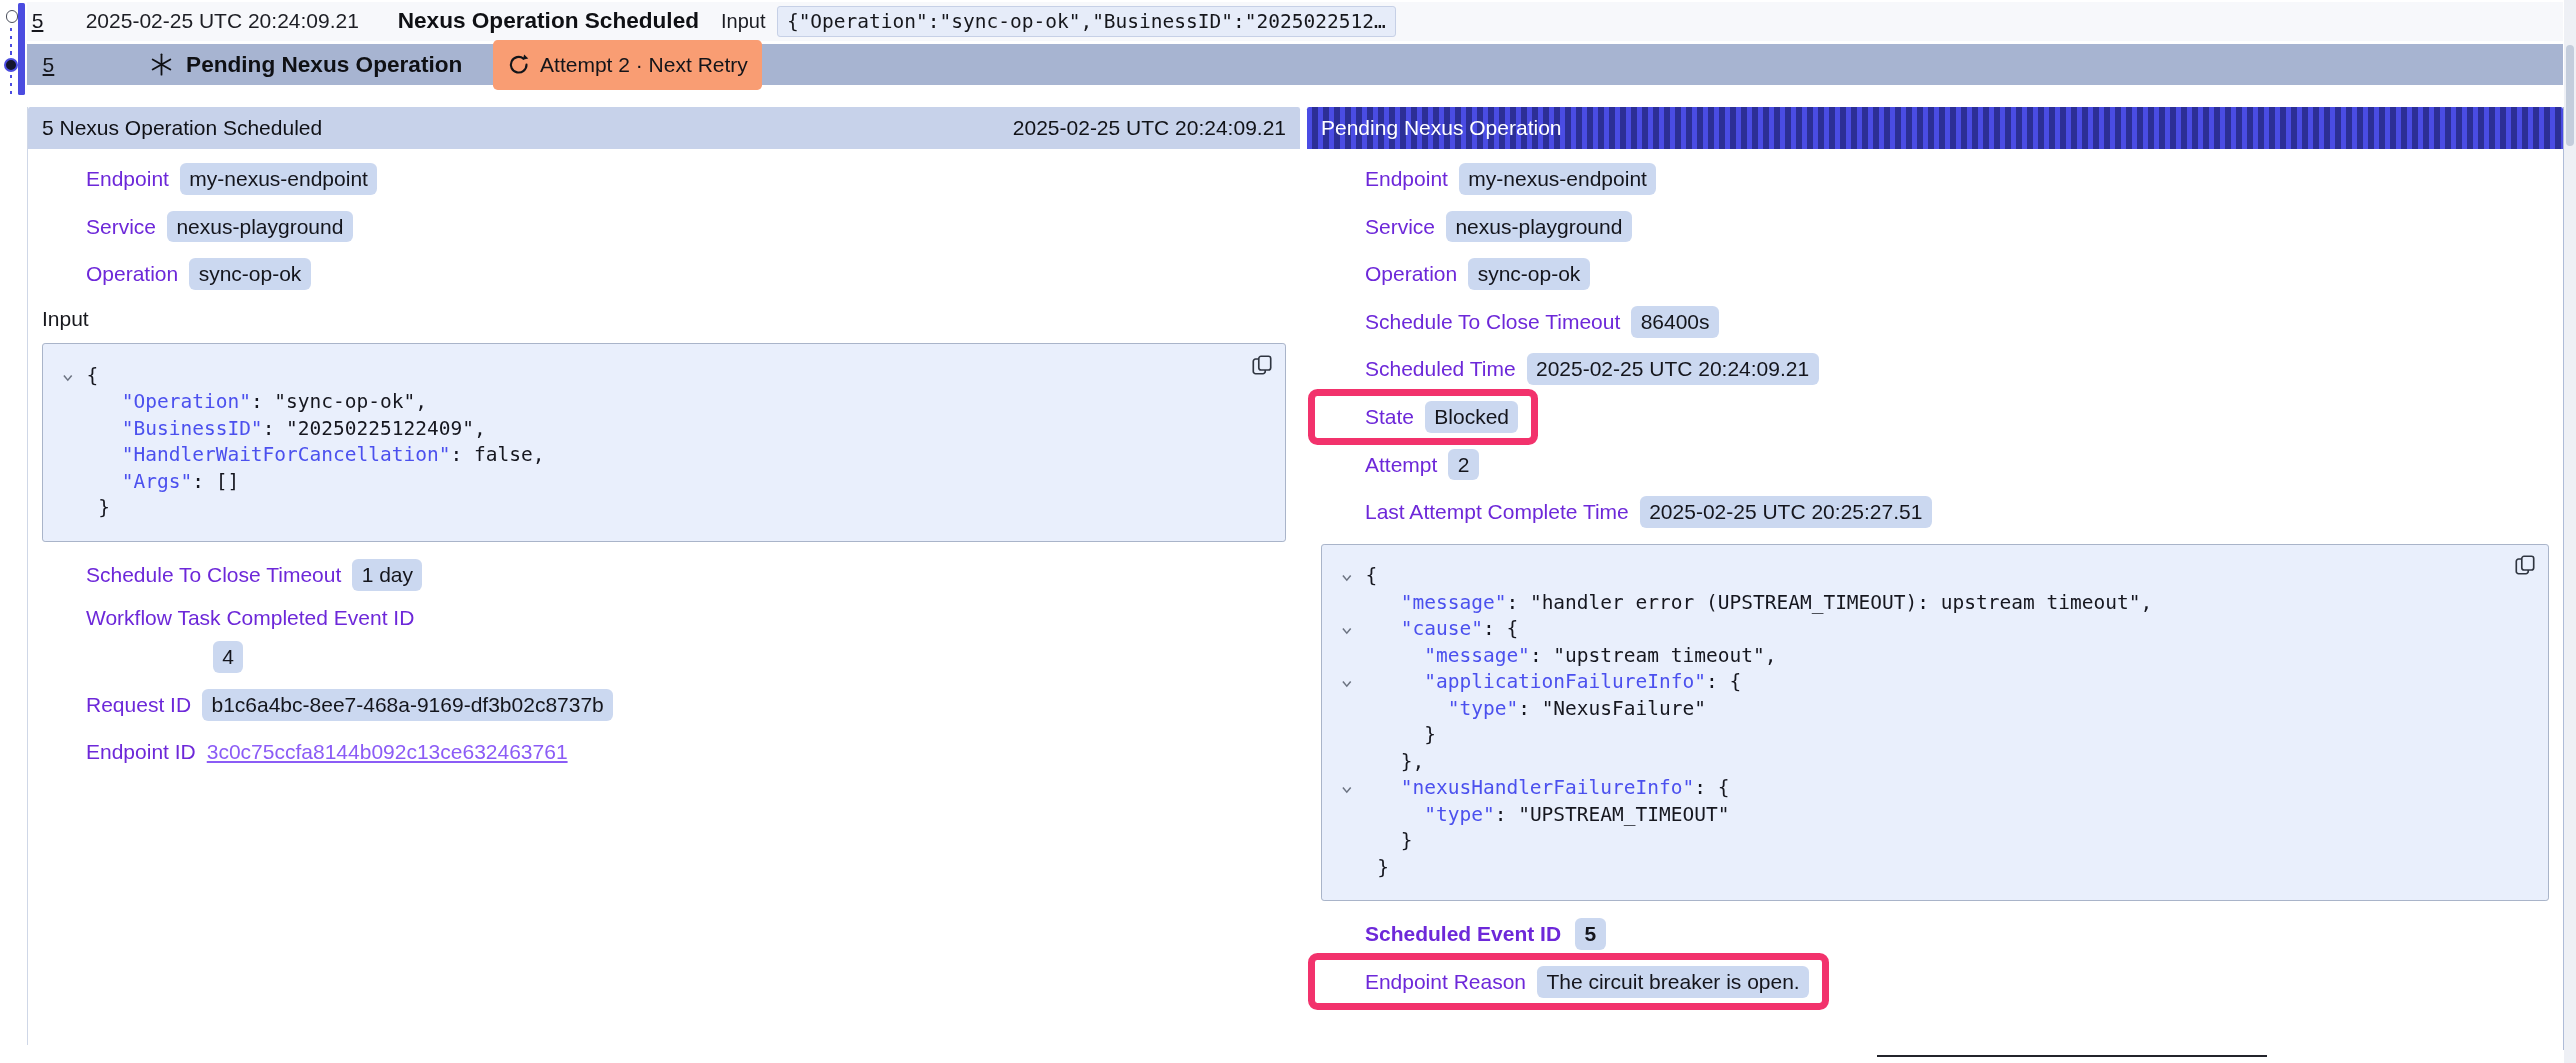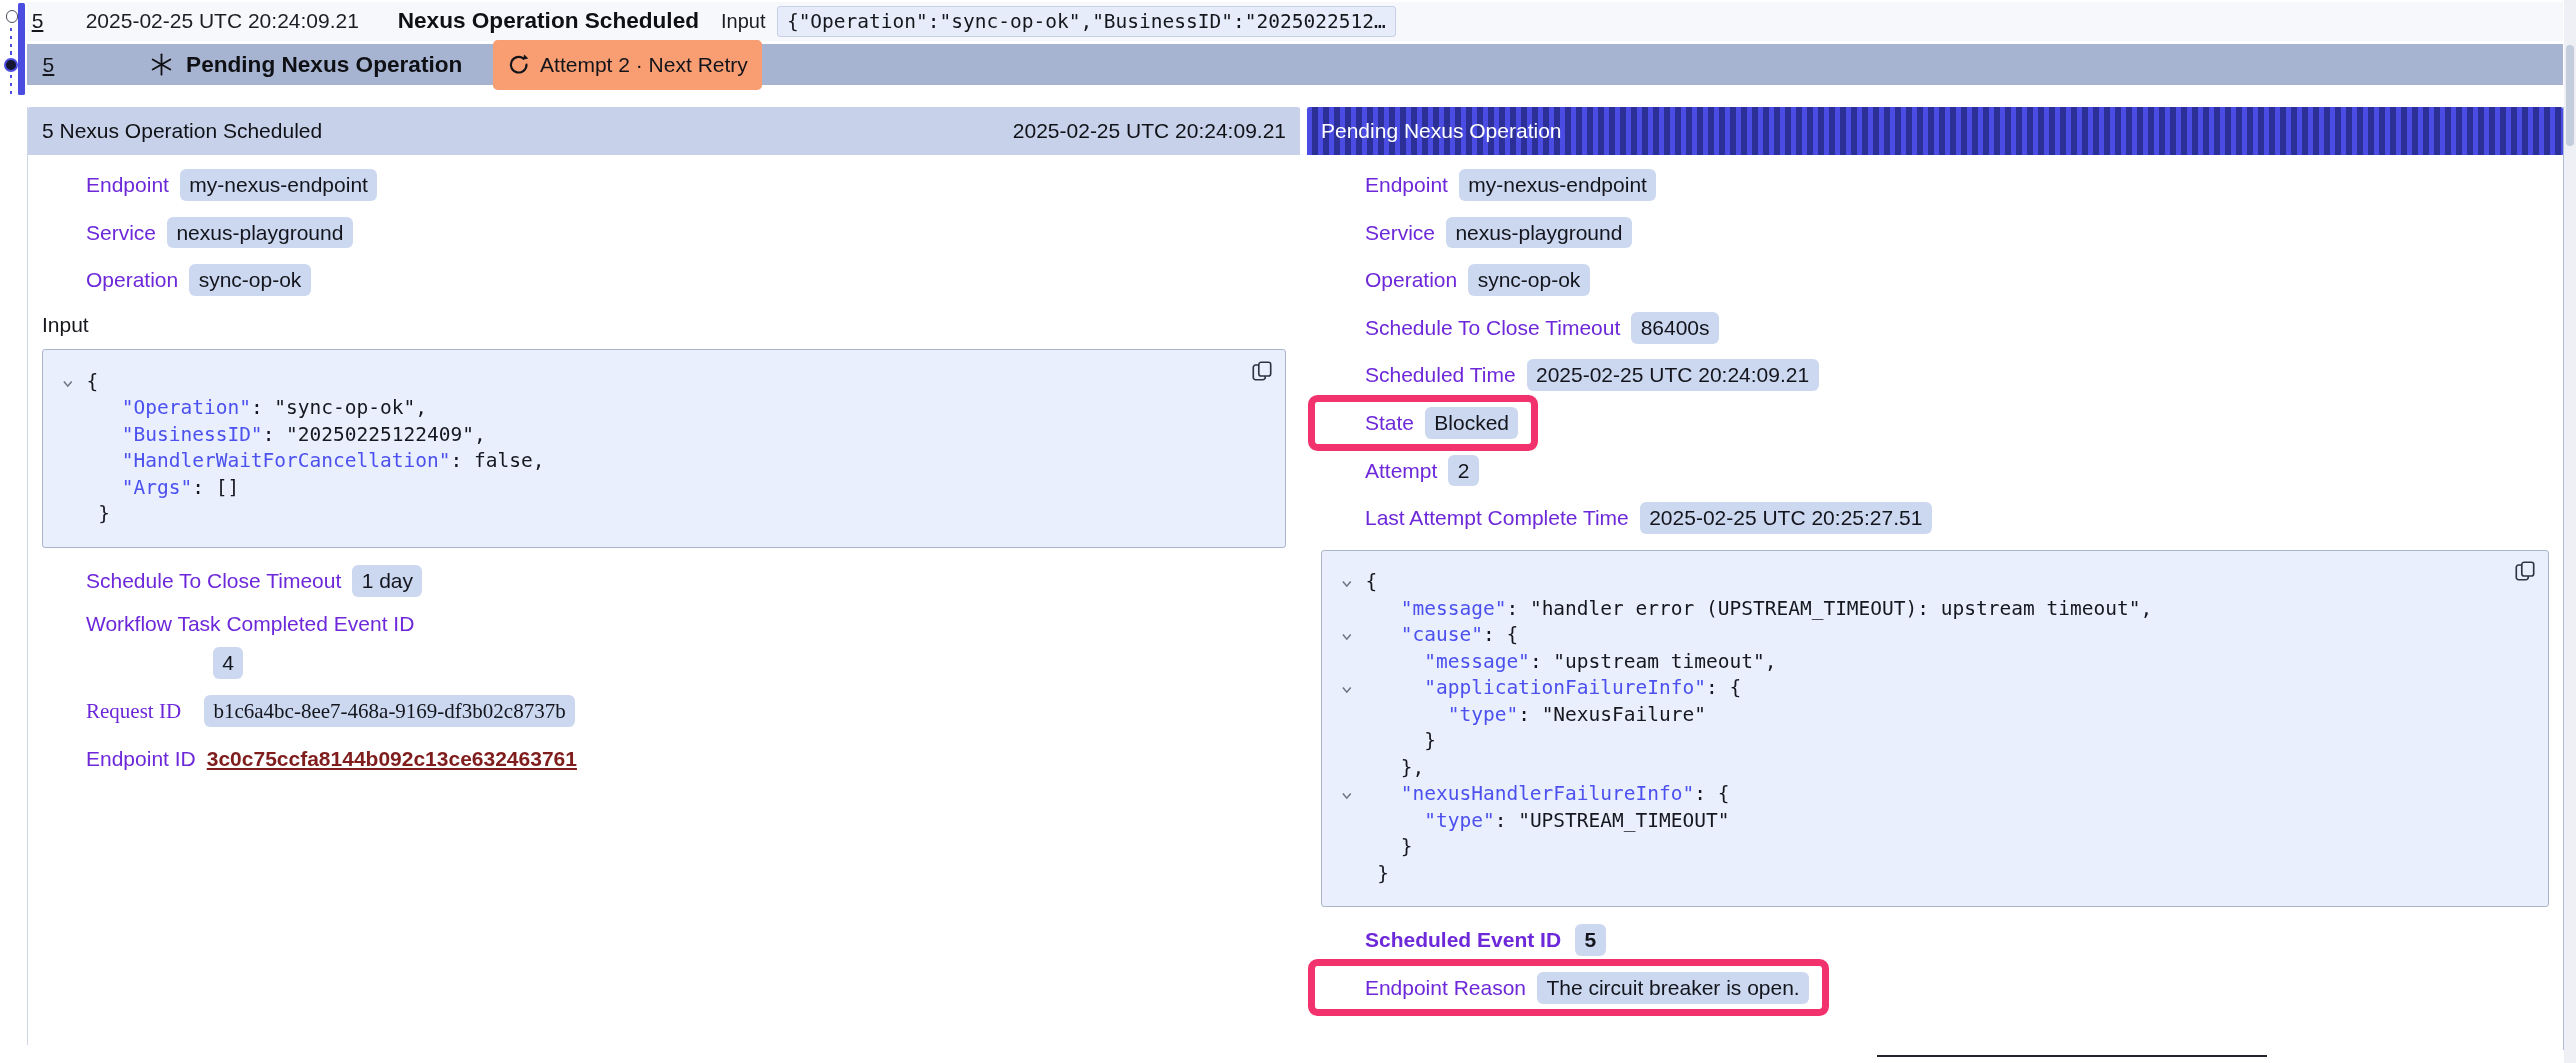--- a/index.html
+++ b/index.html
@@ -32,33 +32,33 @@
   #row-pending .ev-title{margin-left:12.5px;}
   .retry-badge{
     margin-left:31px;height:50px;display:flex;align-items:center;gap:9.4px;
     background:var(--orange,#f99d73);border-radius:4.7px;padding:0 14px;font-size:21px;color:#131419;
   }
   
   .panel{position:absolute;top:107px;background:#fff;box-sizing:border-box;}
   #left-panel{left:27px;width:1273px;height:938px;border-left:1.6px solid #cfd7e7;}
   #right-panel{left:1307px;width:1257px;height:943px;border-right:1.6px solid #aebcd8;}
   .panel-header{
-    height:48px;display:flex;align-items:center;justify-content:space-between;
+    height:42px;display:flex;align-items:center;justify-content:space-between;
     padding:0 14px;font-size:21px;font-weight:500;border-radius:2.3px 2.3px 0 0;
   }
   #left-panel .panel-header{background:var(--hdr,#c7d2ea);color:#101116;}
   #right-panel .panel-header{
     background:repeating-linear-gradient(90deg,var(--stripe-light,#4a4ce4) 0 5.5px,var(--stripe-dark,#2c2f96) 5.5px 11px);
     color:#ffffff;
   }
   .panel-body{padding:14px 14px 0 14px;}
   .field-row{display:flex;align-items:center;gap:11px;min-height:32px;margin-bottom:15.6px;white-space:nowrap;}
   .field-label{color:#6d28d9;margin-left:44px;}
   .chip{background:var(--chip,#cbd8f0);border-radius:6.2px;padding:3.9px 9.4px;color:#14151c;}
-  .link-val{color:#7f1d1d;text-decoration:underline;font-weight:bold;}
+  .link-val{color:#8b5cf6;text-decoration:underline;}
   .annot{
     display:inline-flex;align-items:center;gap:11px;
     border:7px solid var(--pink,#f2326c);border-radius:9.4px;
     padding:5.5px 12.5px 5.5px 6.2px;margin:-12.5px 0 -12.5px -13.3px;background:#fff;
   }
   .sec-label{font-size:21px;color:#17181d;margin:3.1px 0 11px 0;height:26.5px;line-height:26.5px;}
   .code-box{
     position:relative;background:var(--codebg,#e9effc);border:1.6px solid var(--codebd,#a9b4c9);
     border-radius:3.1px;padding:18.7px 17px;margin-bottom:17px;box-sizing:border-box;
     font-family:"DejaVu Sans Mono", monospace;font-size:19.5px;line-height:26.5px;color:#16171f;
@@ -186,21 +186,21 @@
             <span class="chip">1 day</span>
           </span>
         </div>
         <div class="field-row">
           <span style="display: inline-flex; align-items: center; gap: 11px; flex-direction: column;">
             <span class="field-label">Workflow Task Completed Event ID</span>
             <span class="chip">4</span>
           </span>
         </div>
         <div class="field-row">
-          <span style="display: inline-flex; align-items: center; gap: 23px; font-family: Liberation Serif, serif;">
+          <span style="display: inline-flex; align-items: center; gap: 11px;">
             <span class="field-label">Request ID</span>
             <span class="chip">b1c6a4bc-8ee7-468a-9169-df3b02c8737b</span>
           </span>
         </div>
         <div class="field-row">
           <span style="display: inline-flex; align-items: center; gap: 11px;">
             <span class="field-label">Endpoint ID</span>
             <span class="link-val">3c0c75ccfa8144b092c13ce632463761</span>
           </span>
         </div>

